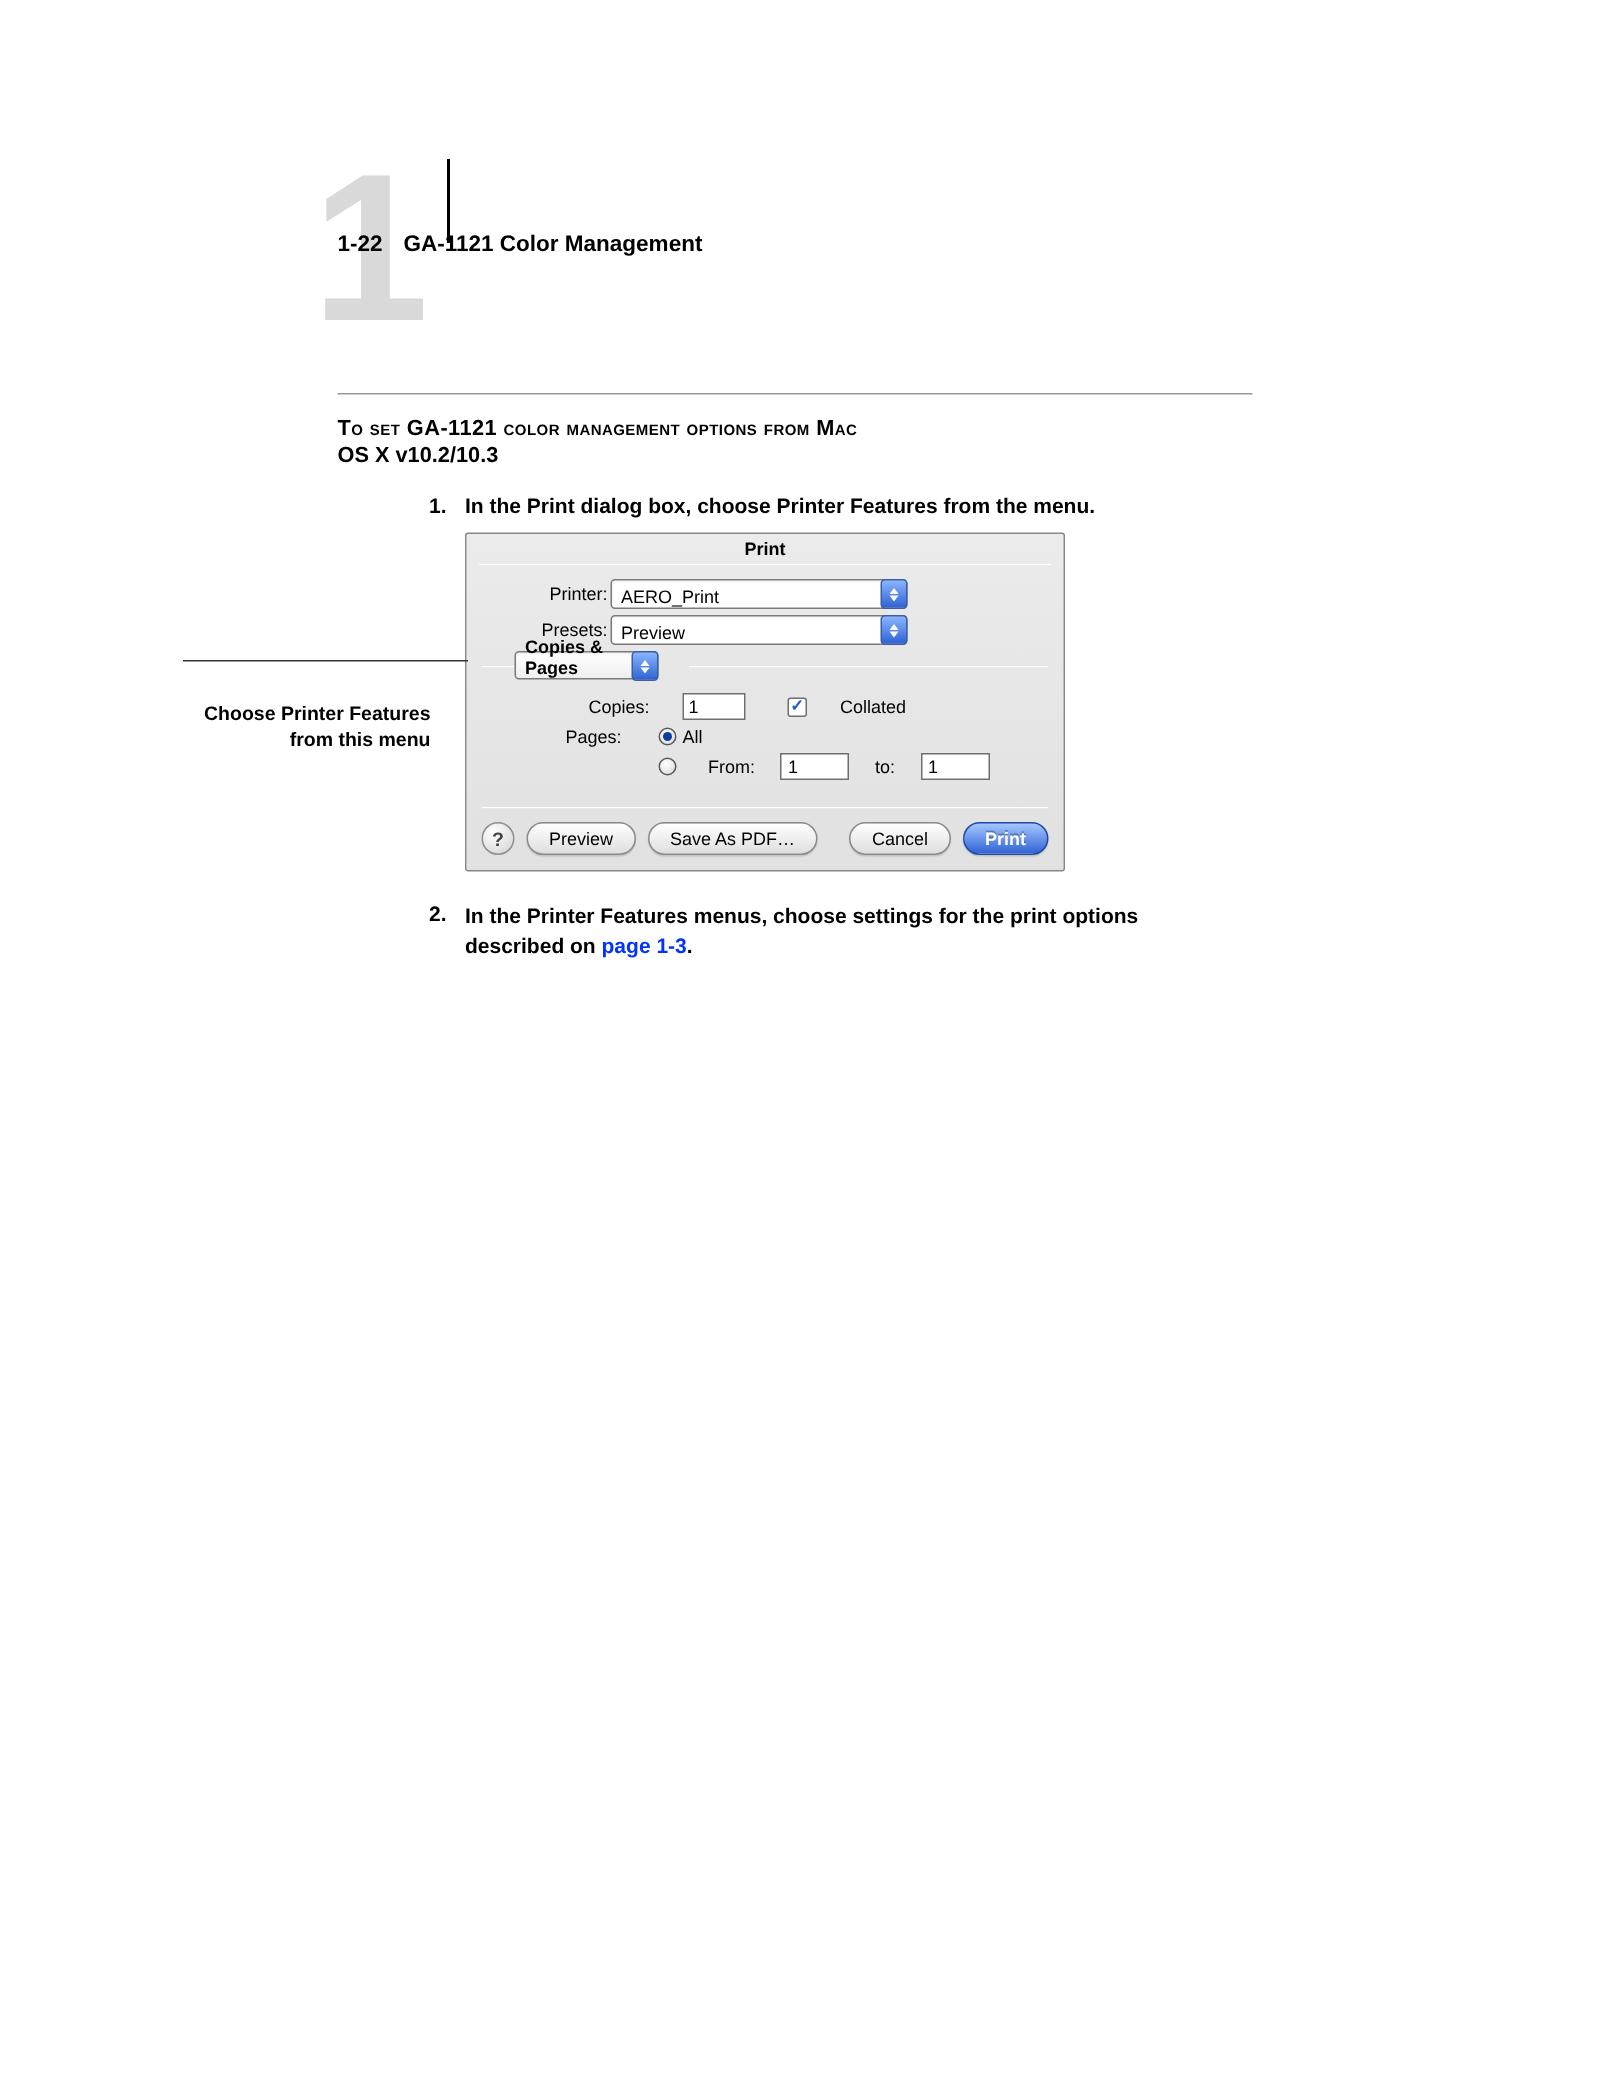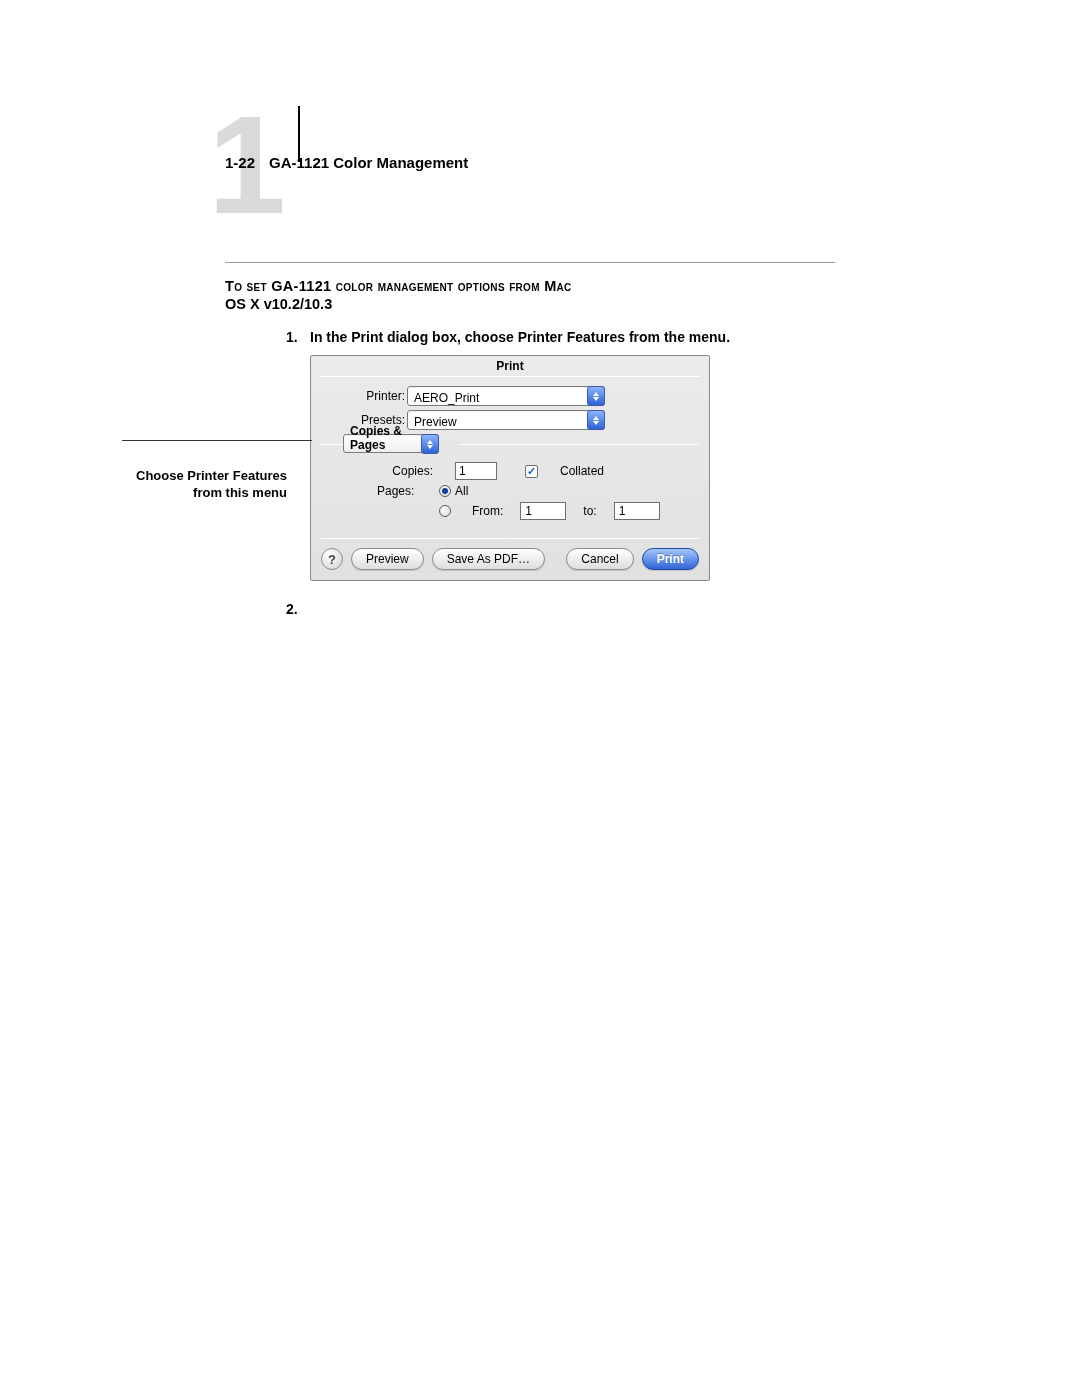--- a/index.html
+++ b/index.html
@@ -309,14 +309,17 @@
     </div>
   </div>
 
   <div class="callout-line"></div>
   <div class="callout-text">
     <span>Choose Printer Features</span><br>
     <span>from this menu</span>
   </div>
 
   <div class="step step2">2.</div>
+  <div class="step step2-txt">
+    <span>In the Printer Features menus, choose settings for the print options described on </span><span class="page-link">page 1-3</span><span>.</span>
+  </div>
 
 </div>
 
 </body></html>

